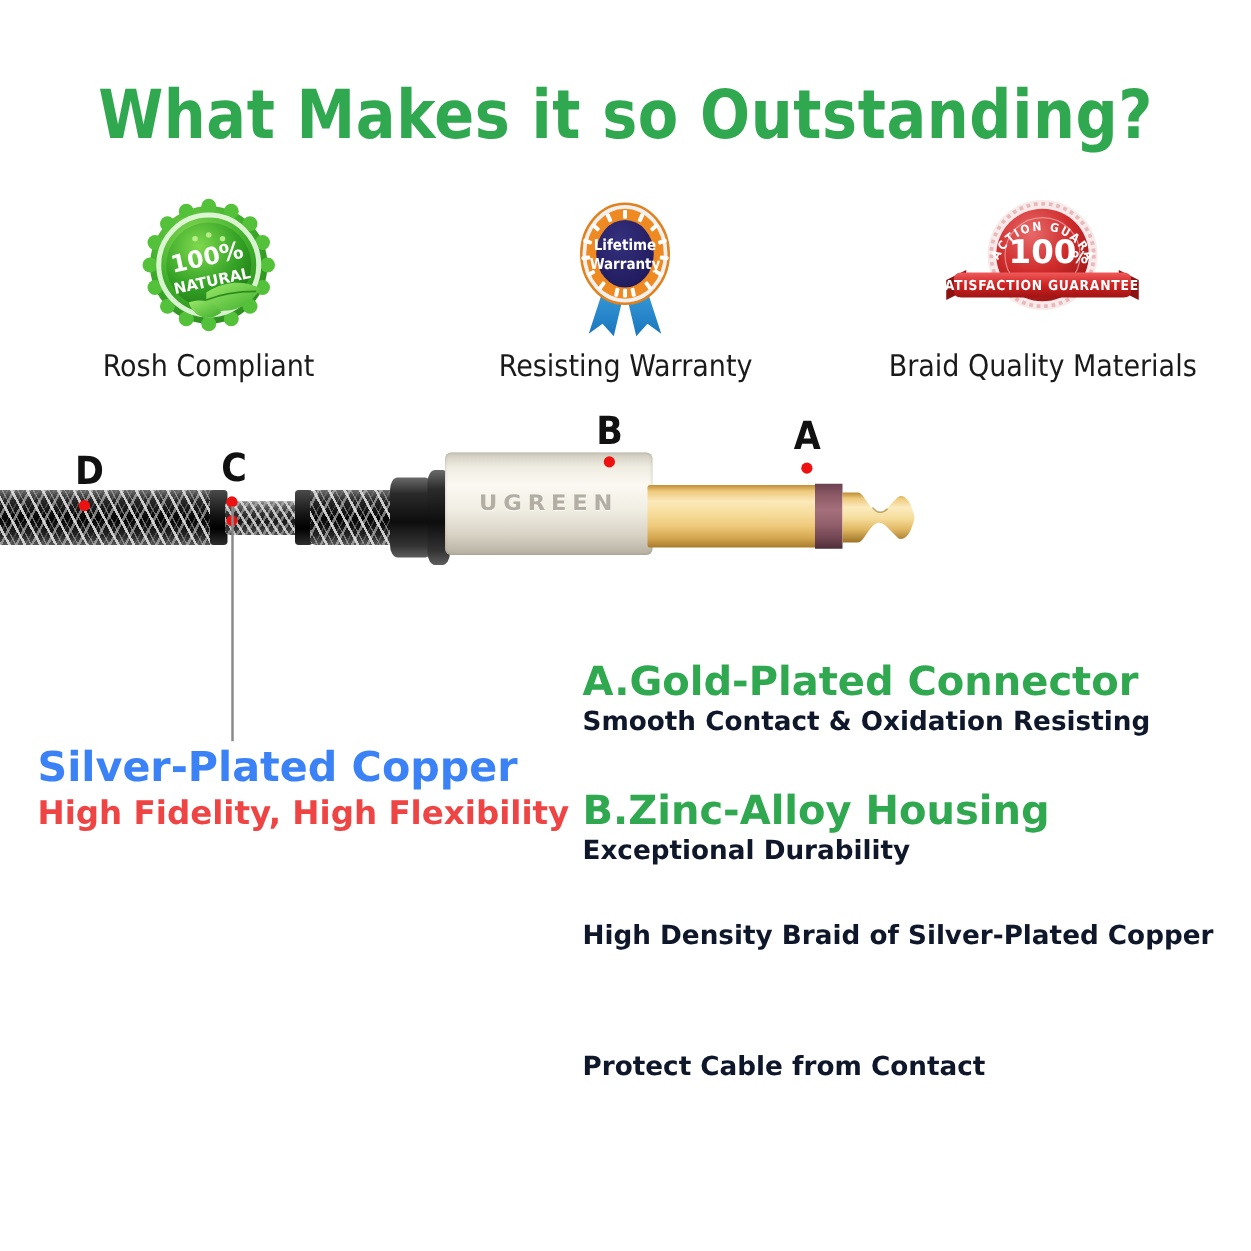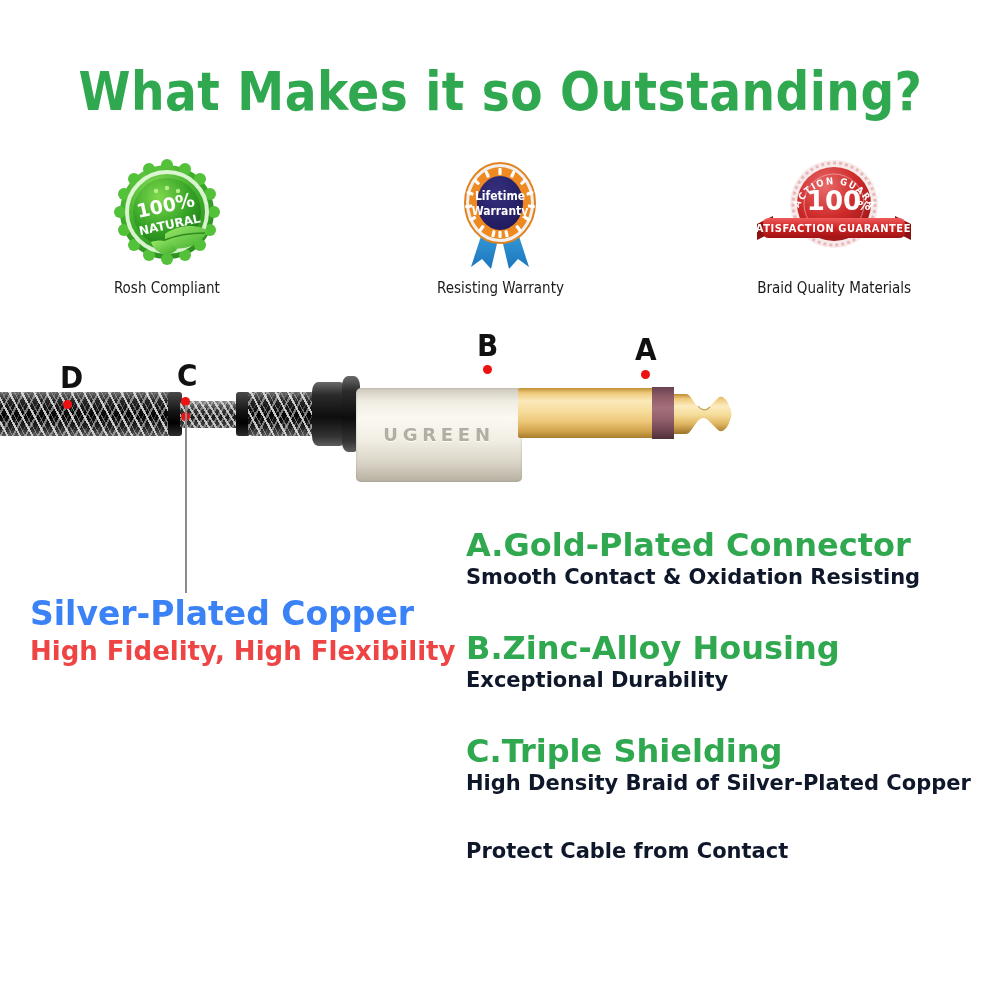--- a/index.html
+++ b/index.html
@@ -54,21 +54,21 @@
   }
   .badge-art {
     height: 112px;
     display: flex;
     align-items: center;
     justify-content: center;
   }
   .badge-caption {
     margin-top: 9px;
     font-family: "DejaVu Sans Condensed", "Liberation Sans Narrow", "Liberation Sans", sans-serif;
-    font-size: 15px;
+    font-size: 24px;
     color: #1a1a1a;
     white-space: nowrap;
   }
 
   
   #product {
     position: absolute;
     left: 0;
     top: 330px;
     width: 1001px;
@@ -397,21 +397,21 @@
 
     <div class="inner-shield" style="left:180px; top:71px; width:60px; height:27px;"></div>
 
     <div class="cable-band" style="left:236px; top:62px; width:14px; height:44px;"></div>
 
     <div class="cable" style="left:248px; top:62px; width:72px; height:44px;"></div>
 
     <div class="boot" style="left:312px; top:52px; width:34px; height:64px;"></div>
     <div class="boot" style="left:342px; top:46px; width:18px; height:76px;"></div>
 
-    <div class="housing" style="left:356px; top:58px; width:166px; height:94px;">
+    <div class="housing" style="left:356px; top:32px; width:166px; height:82px;">
       <div class="housing-brand">UGREEN</div>
     </div>
 
     <div class="gold-barrel" style="left:518px; top:58px; width:138px; height:50px;"></div>
 
     <div class="gold-ring" style="left:652px; top:57px; width:22px; height:52px;"></div>
 
     <div class="gold-tip" style="left:672px; top:52px; width:62px; height:62px;">
       <svg width="62" height="62" viewBox="0 0 62 62">
         <defs>
@@ -457,21 +457,20 @@
       <div class="f-title">A.Gold-Plated Connector</div>
       <div class="f-sub">Smooth Contact &amp; Oxidation Resisting</div>
     </div>
 
     <div class="feature">
       <div class="f-title">B.Zinc-Alloy Housing</div>
       <div class="f-sub">Exceptional Durability</div>
     </div>
 
     <div class="feature">
-      <div class="f-title">C.Triple Shielding</div>
       <div class="f-sub">High Density Braid of Silver-Plated Copper</div>
     </div>
 
     <div class="feature">
       <div class="f-sub">Protect Cable from Contact</div>
     </div>
 
   </div>
 
 </div>

